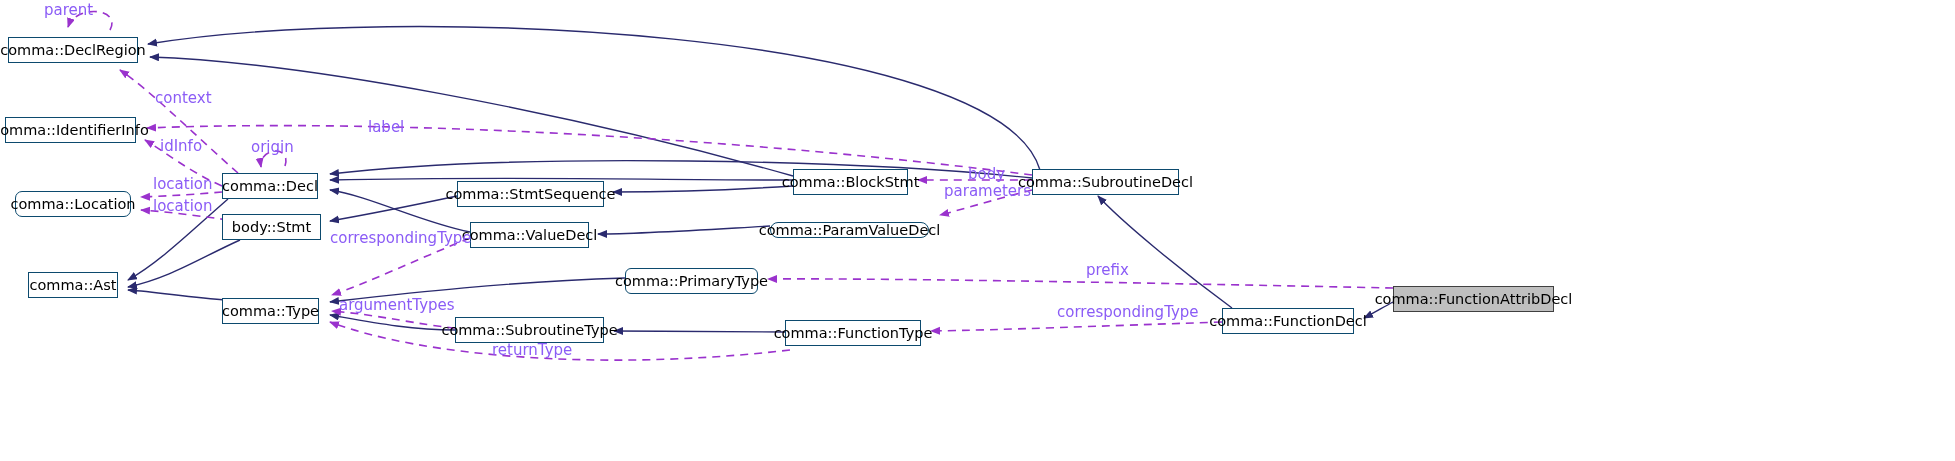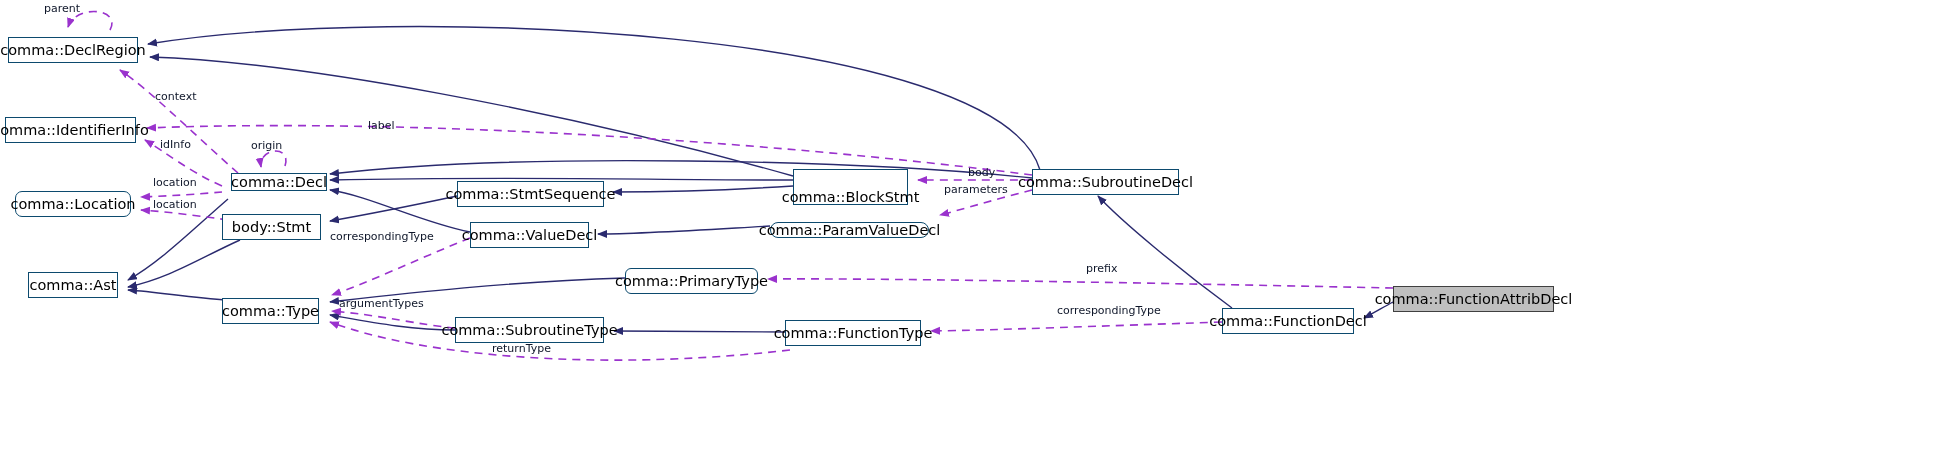--- a/index.html
+++ b/index.html
@@ -39,22 +39,22 @@
     white-space: nowrap;
     letter-spacing: 0px;
     z-index: 5;
   }
   .node-box.highlight {
     background: #bfbfbf;
     border-color: #404040;
   }
   .edge-label {
     position: absolute;
-    font-size: 11px;
-    color: #0f172a;
+    font-size: 15px;
+    color: #8b5cf6;
     background: transparent;
     white-space: nowrap;
     line-height: 1;
     z-index: 6;
   }
 </style>
 </head>
 <body>
 
 <div id="diagram-root">
@@ -142,42 +142,42 @@
       </div>
       <div class="node-box" style="left: 5px; top: 117px; width: 131px; height: 26px;">
         <span>comma::IdentifierInfo</span>
       </div>
       <div class="node-box" style="left: 15px; top: 191px; width: 116px; height: 26px; border-radius: 7px;">
         <span>comma::Location</span>
       </div>
       <div class="node-box" style="left: 28px; top: 272px; width: 90px; height: 26px;">
         <span>comma::Ast</span>
       </div>
-      <div class="node-box" style="left: 222px; top: 173px; width: 96px; height: 18px; margin-left: 9px;">
+      <div class="node-box" style="left: 222px; top: 173px; width: 96px; height: 26px;">
         <span>comma::Decl</span>
       </div>
       <div class="node-box" style="left: 222px; top: 214px; width: 99px; height: 26px;">
         <span>body::Stmt</span>
       </div>
       <div class="node-box" style="left: 222px; top: 298px; width: 97px; height: 26px;">
         <span>comma::Type</span>
       </div>
       <div class="node-box" style="left: 457px; top: 181px; width: 147px; height: 26px;">
         <span>comma::StmtSequence</span>
       </div>
       <div class="node-box" style="left: 470px; top: 222px; width: 119px; height: 26px;">
         <span>comma::ValueDecl</span>
       </div>
       <div class="node-box" style="left: 455px; top: 317px; width: 149px; height: 26px;">
         <span>comma::SubroutineType</span>
       </div>
       <div class="node-box" style="left: 625px; top: 268px; width: 133px; height: 26px; border-radius: 6px;">
         <span>comma::PrimaryType</span>
       </div>
-      <div class="node-box" style="left: 793px; top: 169px; width: 115px; height: 36px; align-items: flex-end;">
+      <div class="node-box" style="left: 793px; top: 169px; width: 115px; height: 26px;">
         <span>comma::BlockStmt</span>
       </div>
       <div class="node-box" style="left: 770px; top: 222px; width: 159px; height: 16px; border-radius: 11px;">
         <span>comma::ParamValueDecl</span>
       </div>
       <div class="node-box" style="left: 785px; top: 320px; width: 136px; height: 26px;">
         <span>comma::FunctionType</span>
       </div>
       <div class="node-box" style="left: 1032px; top: 169px; width: 147px; height: 26px;">
         <span>comma::SubroutineDecl</span>

